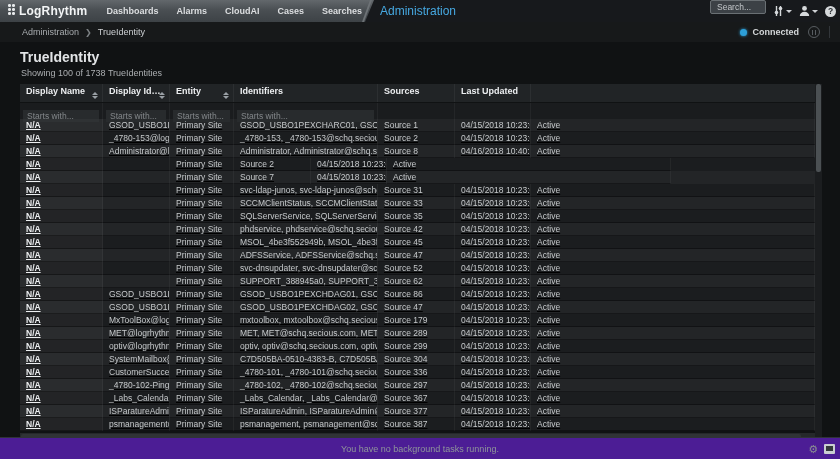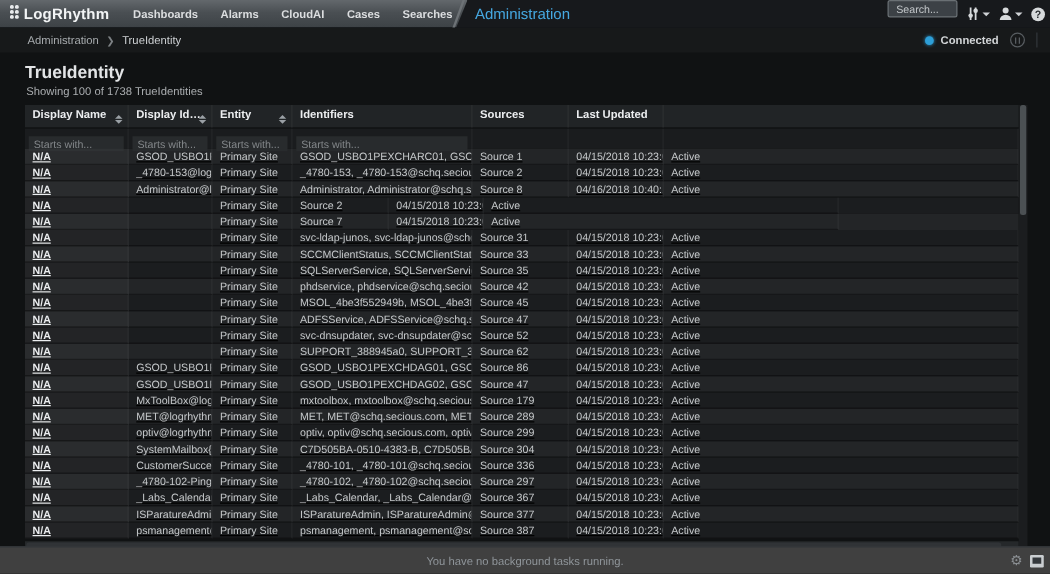--- a/index.html
+++ b/index.html
@@ -79,21 +79,21 @@
   .na-link { color:#eceef0; font-weight:bold; text-decoration:underline; cursor:pointer; }
 
   .vscroll { position:absolute; right:0; top:0; width:7px; height:357px; background:#1b1d1f; }
   .vthumb { position:absolute; top:0; left:1px; width:5px; height:88px; background:#4b5053;
     border-radius:2px; cursor:grab; }
   .hscroll { position:absolute; left:0; bottom:0; width:795px; height:8px; background:#25282a; }
   .hthumb { position:absolute; left:1px; top:1px; width:780px; height:6px; background:#303336;
     border-radius:2px; cursor:grab; }
 
   
-  .statusbar { position:fixed; left:0; bottom:0; width:840px; height:22px; background:#404040;
+  .statusbar { position:fixed; left:0; bottom:0; width:840px; height:22px; background:#4c1d95;
     border-top:1px solid #303438; display:flex; align-items:center; justify-content:center; }
   .status-msg { color:#8f959a; font-size:9px; }
   .statusbar-icons { position:absolute; right:5px; top:0; height:22px; display:flex; align-items:center; gap:6px; }
   .gear { color:#8a8e92; font-size:11px; cursor:pointer; line-height:1; }
   .panel-icon { width:11px; height:10px; background:#caced1; border-radius:1px; position:relative; cursor:pointer; }
   .panel-icon i { position:absolute; left:2px; top:2px; right:2px; bottom:3px; background:#34383c; display:block; }
 
   svg { display:block; }
 </style>
 </head>

